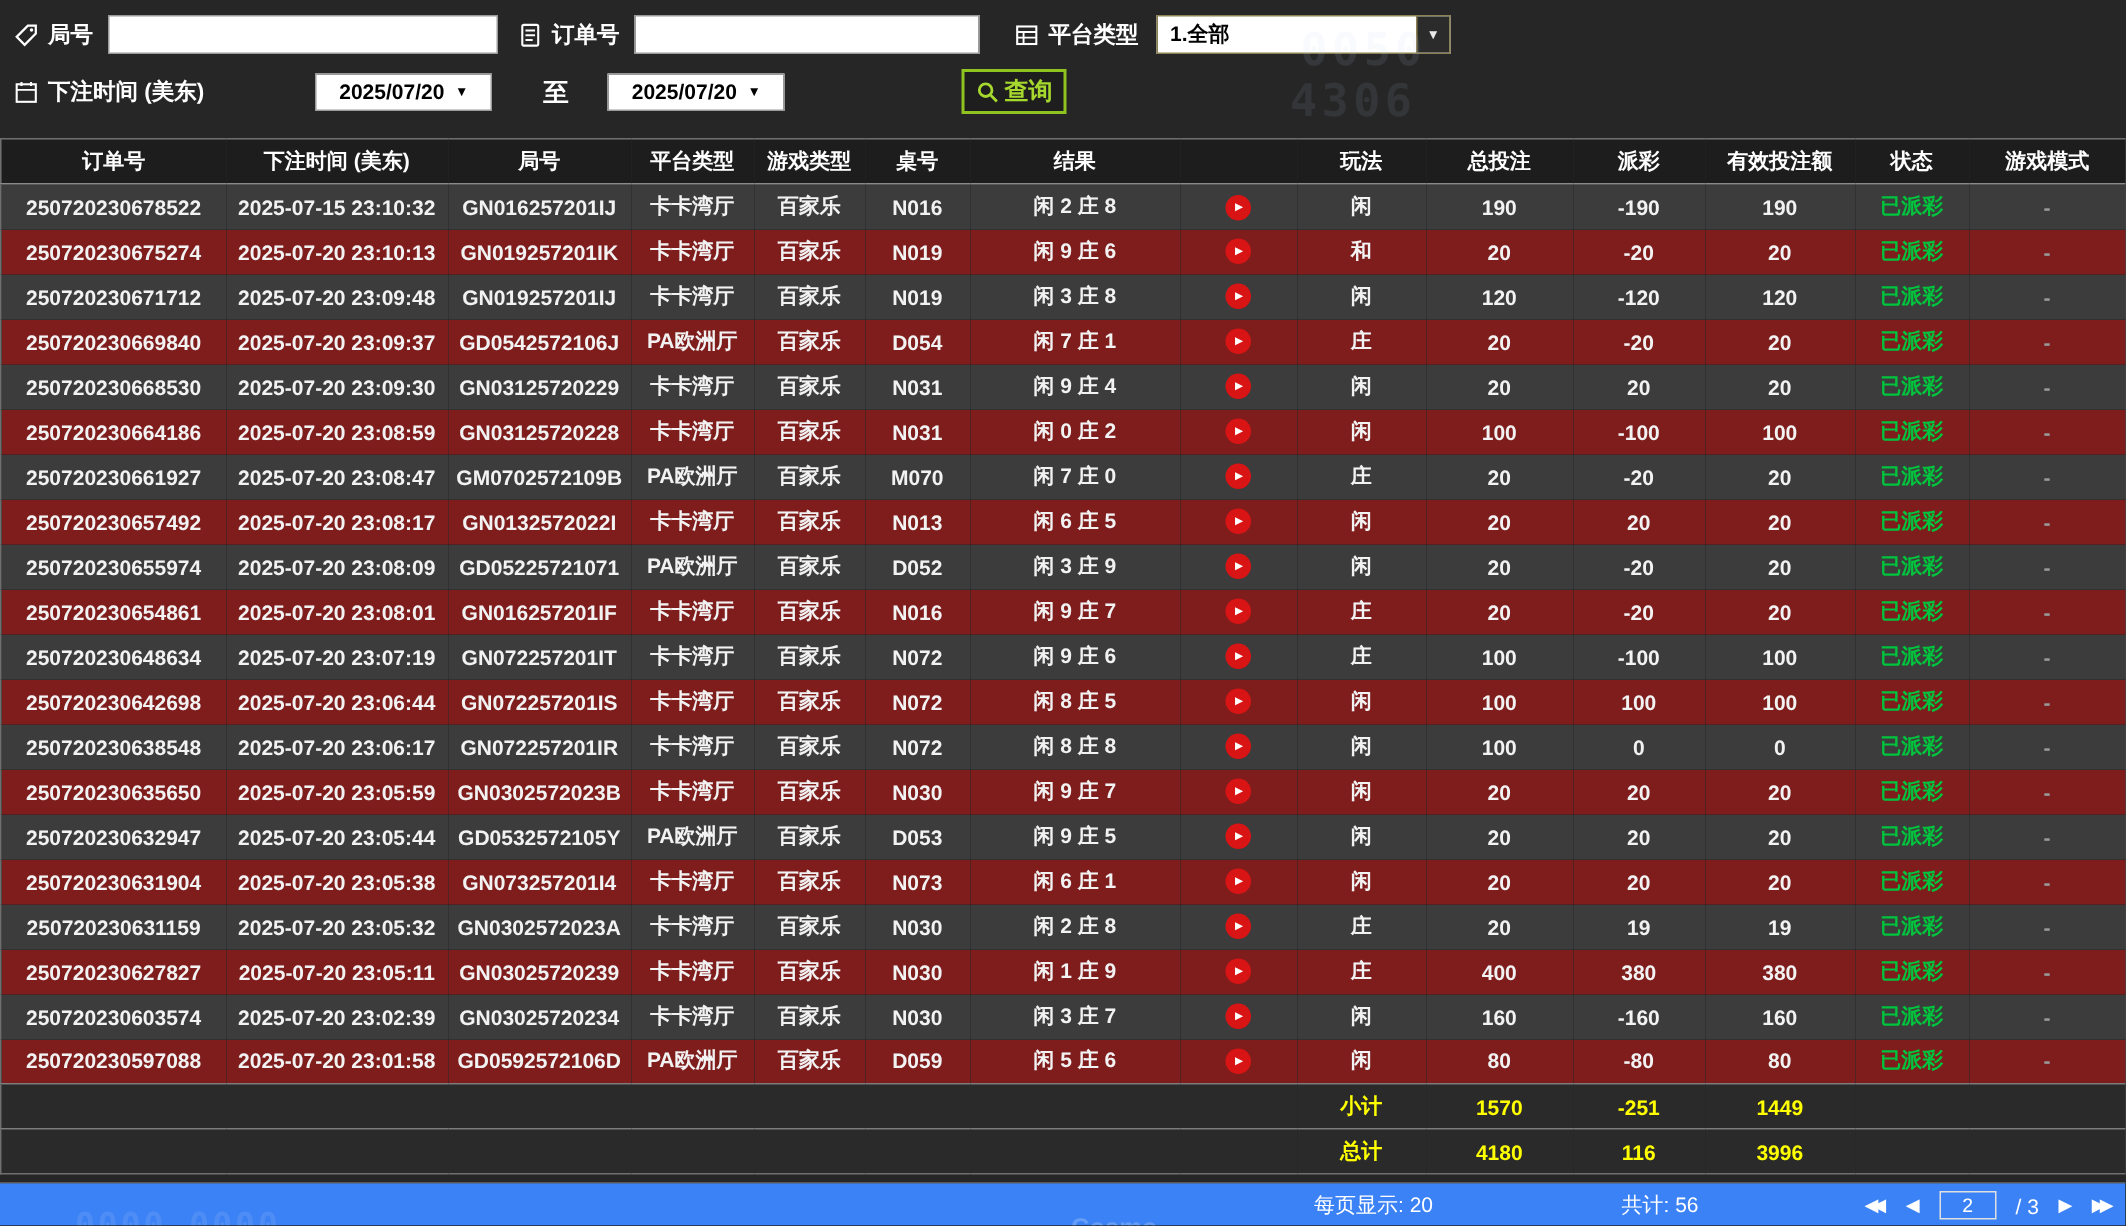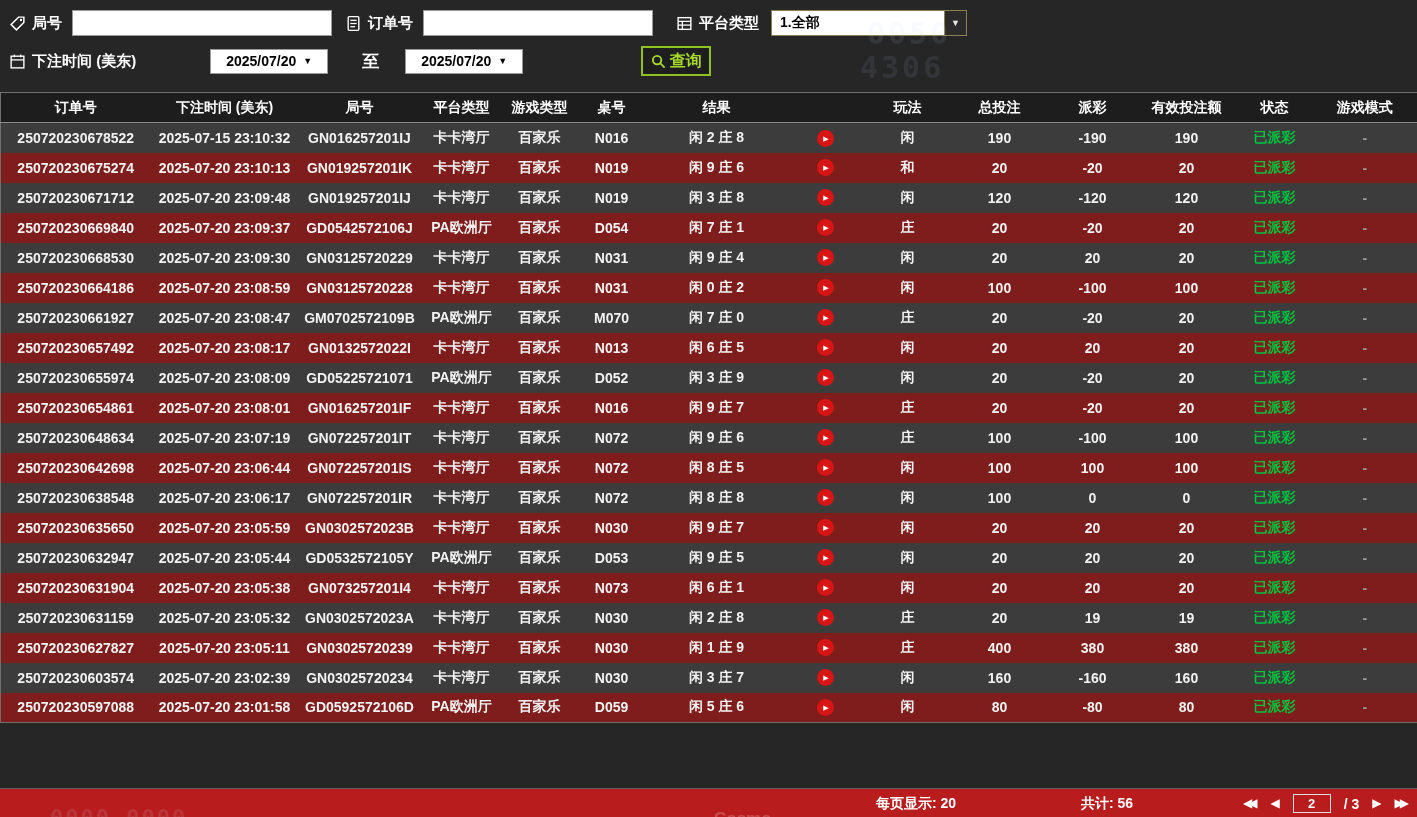--- a/index.html
+++ b/index.html
@@ -93,22 +93,22 @@
     background: #d81414; align-items: center; justify-content: center;
     vertical-align: middle; cursor: pointer;
   }
   .play-tri { color: #fff; font-size: 7px; line-height: 1; margin-left: 1px; }
   .summary-row { background: #2a2a2a; border-top: 1px solid #7d7d7d; }
   .summary-row td { color: #ffff00; }
 
   
   .footer {
     position: absolute; left: 0; bottom: 0; width: 100%; height: 29px;
-    background: #b91c1c; border-top: 1px solid #5a5a5a; z-index: 20;
-    font-size: 14px; font-weight: bold;
+    background: #3b82f6; border-top: 1px solid #5a5a5a; z-index: 20;
+    font-size: 14px; font-weight: normal;
   }
   .per-page    { position: absolute; left: 876px; top: 6px; }
   .total-count { position: absolute; left: 1081px; top: 6px; }
   .pagination  { position: absolute; right: 8px; top: 4px; display: flex; align-items: center; gap: 13px; height: 21px; }
   .pg-btn { cursor: pointer; font-size: 12px; color: #fff; line-height: 21px; }
   .pg-dbl { letter-spacing: -4px; padding-right: 4px; }
   .page-box {
     width: 38px; height: 19px; border: 1px solid #e0e0e0; display: flex;
     align-items: center; justify-content: center; font-size: 13px; color: #fff;
     background: transparent; cursor: text;
@@ -622,20 +622,36 @@
     </td>
     <td data-field="play">闲</td>
     <td data-field="total">80</td>
     <td data-field="payout" class="pay-green">-80</td>
     <td data-field="valid">80</td>
     <td data-field="status">已派彩</td>
     <td data-field="mode">-</td>
   </tr>
     </tbody>
   <tbody>
+    <tr class="summary-row">
+      <td colspan="8"></td>
+      <td>小计</td>
+      <td>1570</td>
+      <td>-251</td>
+      <td>1449</td>
+      <td colspan="2"></td>
+    </tr>
+    <tr class="summary-row">
+      <td colspan="8"></td>
+      <td>总计</td>
+      <td>4180</td>
+      <td>116</td>
+      <td>3996</td>
+      <td colspan="2"></td>
+    </tr>
   </tbody>
 </table>
 
 <div class="footer">
   <span class="per-page">每页显示: 20</span>
   <span class="total-count">共计: 56</span>
   <div class="pagination">
     <span class="pg-btn pg-dbl">◀◀</span>
     <span class="pg-btn">◀</span>
     <span class="page-box">2</span>

